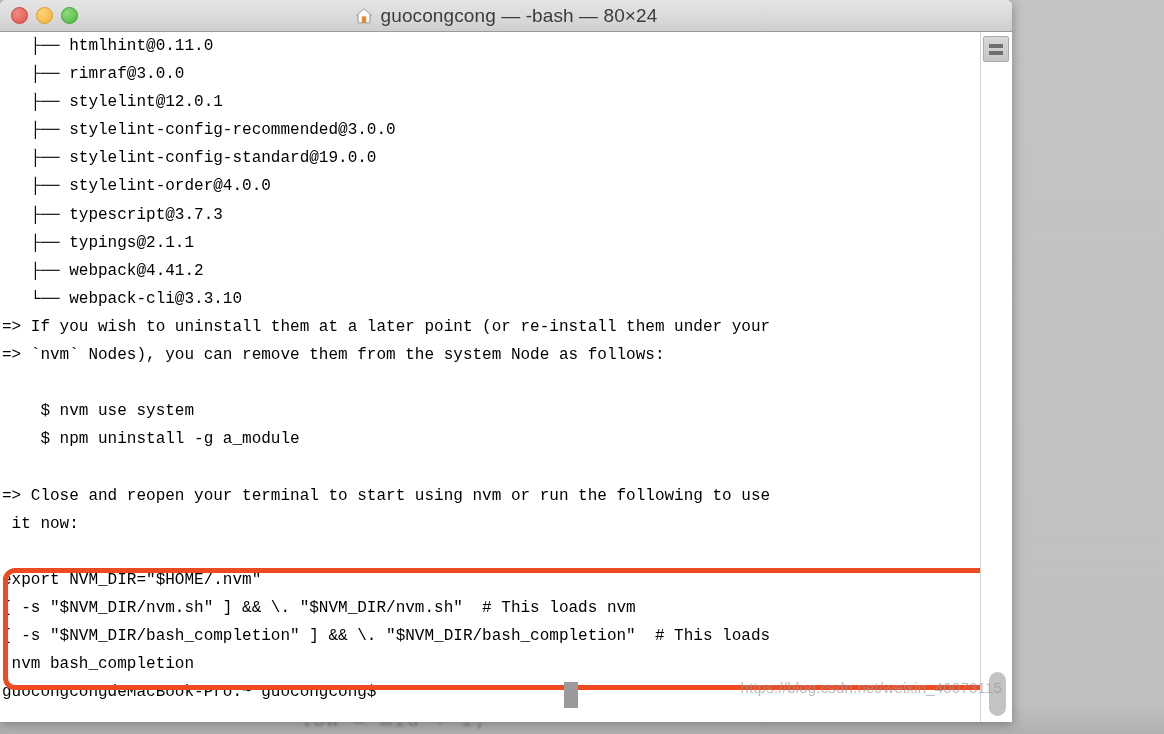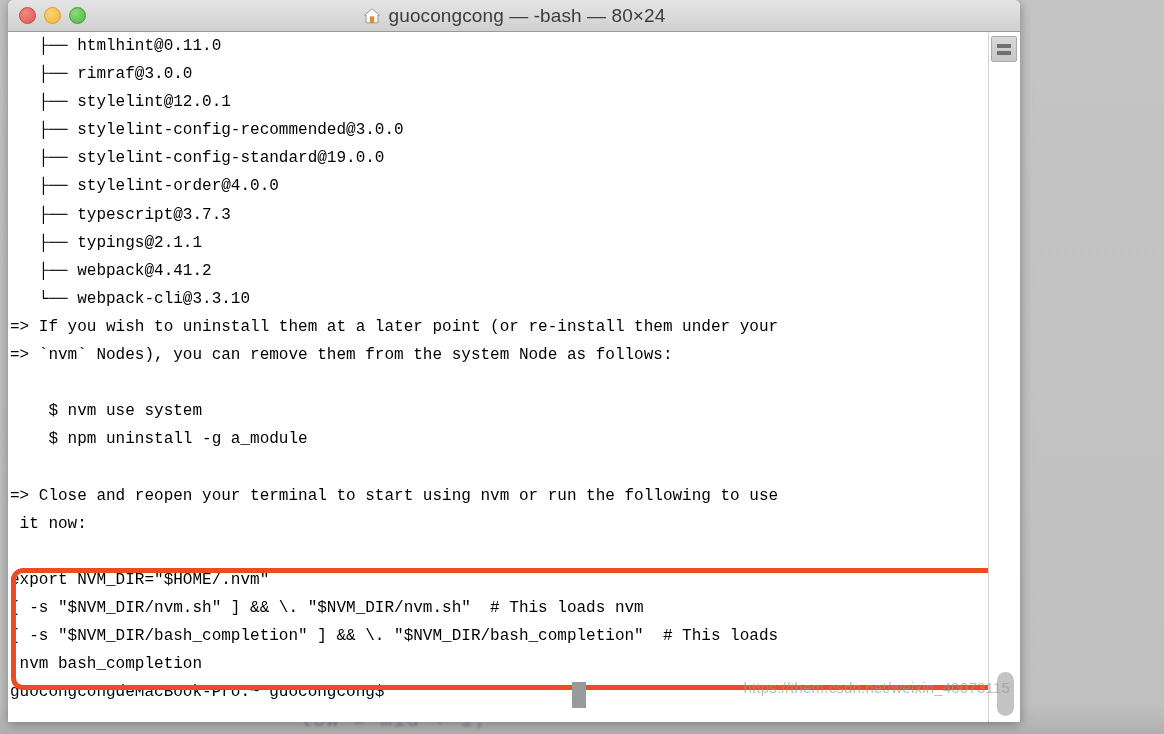--- a/index.html
+++ b/index.html
@@ -35,21 +35,20 @@
   
   #terminal-window {
     position: absolute;
     left: 0; top: 0;
     width: 1012px;
     height: 722px;
     background: #ffffff;
     border-radius: 6px 6px 0 0;
     overflow: hidden;
     box-shadow: 0 2px 12px rgba(0,0,0,0.35);
-    margin-left: 8px;
   }
 
   
   #title-bar {
     position: relative;
     height: 32px;
     background: linear-gradient(180deg, #e4e4e4 0%, #dcdcdc 45%, #cfcfcf 100%);
     border-bottom: 1px solid #9a9a9a;
     display: flex;
     align-items: center;
@@ -213,16 +212,16 @@
     <div id="cursor-block"></div>
 
     <div id="scroll-track">
       <div id="scroll-thumb-top">
         <span></span>
           <span></span>
       </div>
       <div id="scroll-thumb-bottom"></div>
     </div>
 
-    <div id="watermark">https://them.csdn.net/weixin_40073115</div>
+    <div id="watermark">https://blog.csdn.net/weixin_40073115</div>
 
   </div>
 </div>
 
 </body></html>

